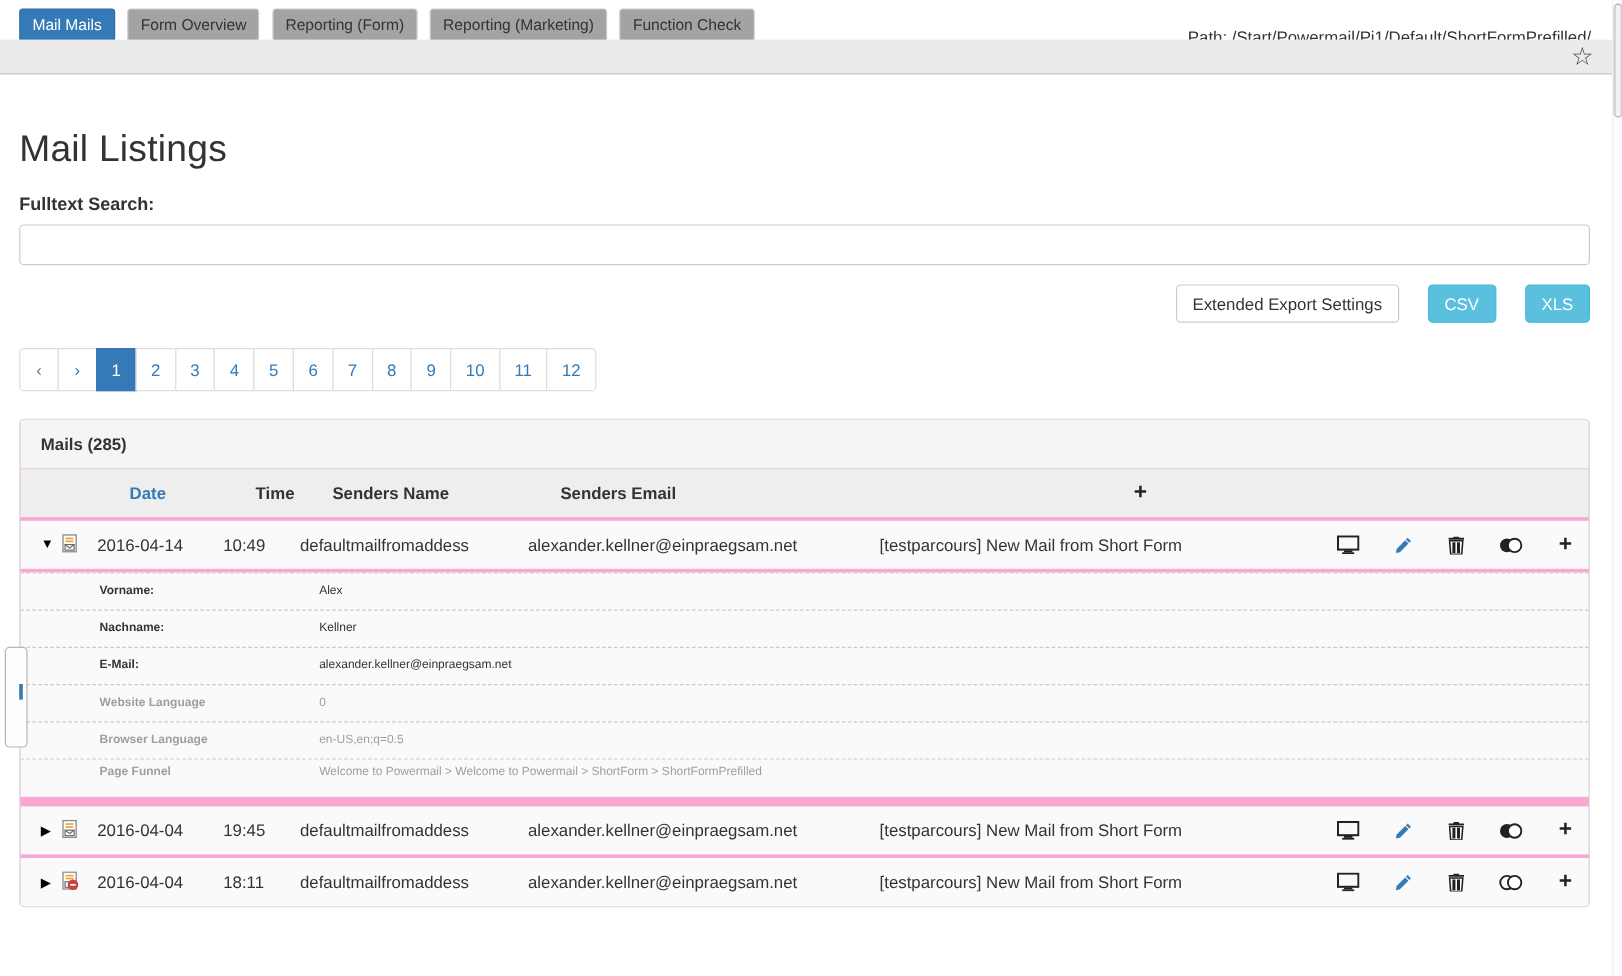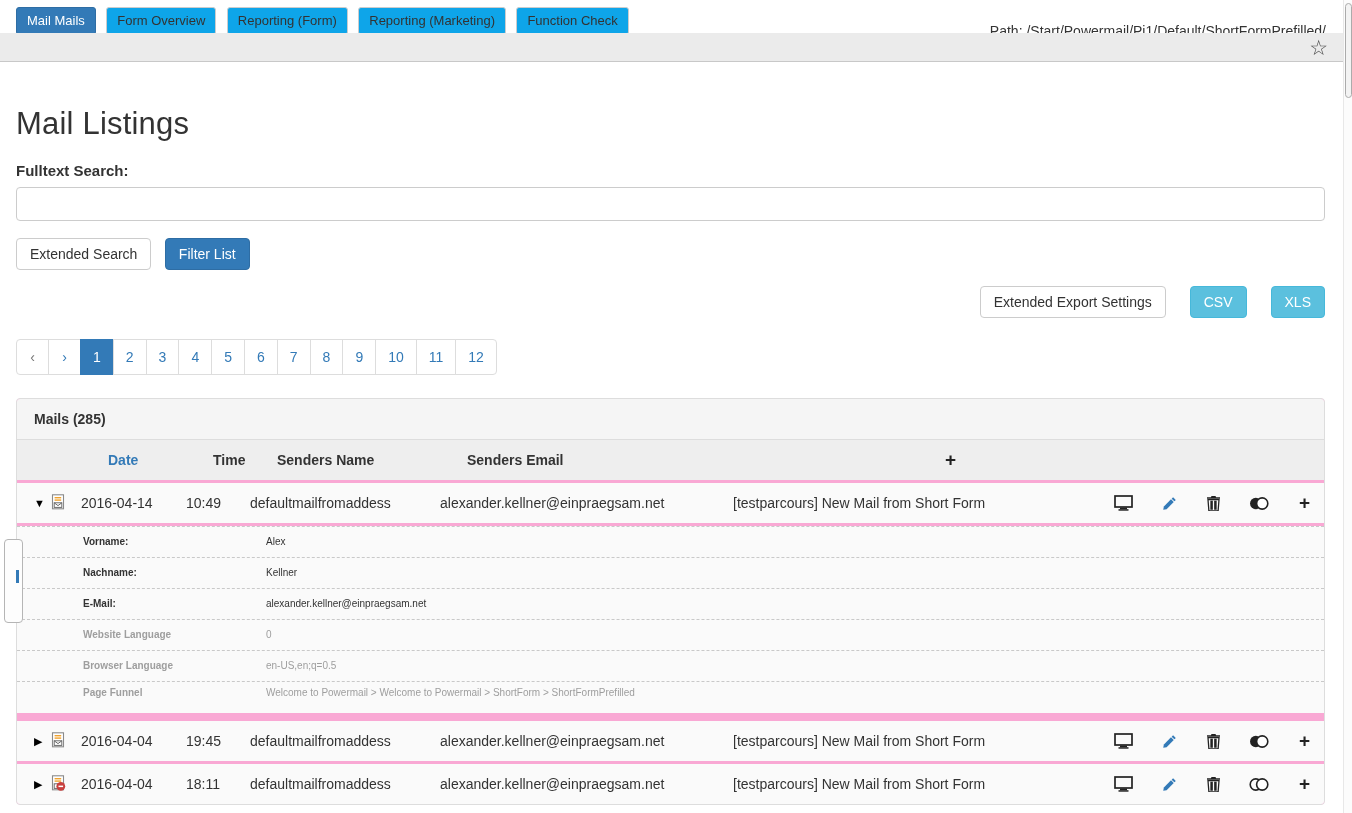--- a/index.html
+++ b/index.html
@@ -2,21 +2,21 @@
 <html><head>
 <meta charset="utf-8">
 <style>
   * { margin:0; padding:0; box-sizing:border-box; }
   html,body { width:1352px; height:813px; overflow:hidden; background:#fff;
     font-family:"Liberation Sans", sans-serif; color:#333; }
 
   
   .topbar { position:relative; height:33px; background:#fff; padding:7px 0 0 16px; white-space:nowrap; }
   .tab { display:inline-block; font-size:13px; padding:5px 10px 6px; margin-right:6px;
-    border:1px solid #ccc; border-radius:3px; background:#0ea5e9; color:#333; cursor:pointer; }
+    border:1px solid #ccc; border-radius:3px; background:#a3a3a3; color:#333; cursor:pointer; }
   .tab.active { background:#337ab7; border-color:#2e6da4; color:#fff; }
   .path { position:absolute; right:26px; top:23px; font-size:14px; color:#333; }
 
   
   .docheader { height:29px; background:#ebebeb; border-bottom:1px solid #c8c8c8; position:relative; }
   .star { position:absolute; right:24px; top:2px; font-size:21px; color:#4a4a4a; cursor:pointer; line-height:26px; }
 
   
   .content { margin-left:16px; width:1309px; position:relative; }
   h1.page-title { font-size:31px; font-weight:400; color:#333; margin:44px 0 20px; letter-spacing:.2px; }
@@ -102,24 +102,20 @@
 <div class="content">
   <div class="edge-widget">
       <span class="blue-dash"></span>
     </div>
 
   <h1 class="page-title">Mail Listings</h1>
 
   <div class="search-label">Fulltext Search:</div>
   <input class="fulltext-input" type="text" value="" style="">
 
-  <div class="btn-row">
-    <span class="btn">Extended Search</span>
-    <span class="btn btn-primary">Filter List</span>
-  </div>
 
   <div class="export-row">
     <span class="btn">Extended Export Settings</span>
     <span class="btn btn-info">CSV</span>
     <span class="btn btn-info">XLS</span>
   </div>
 
   <div class="pagination">
     <span class="page-item">‹</span>
     <span class="page-item">›</span>

